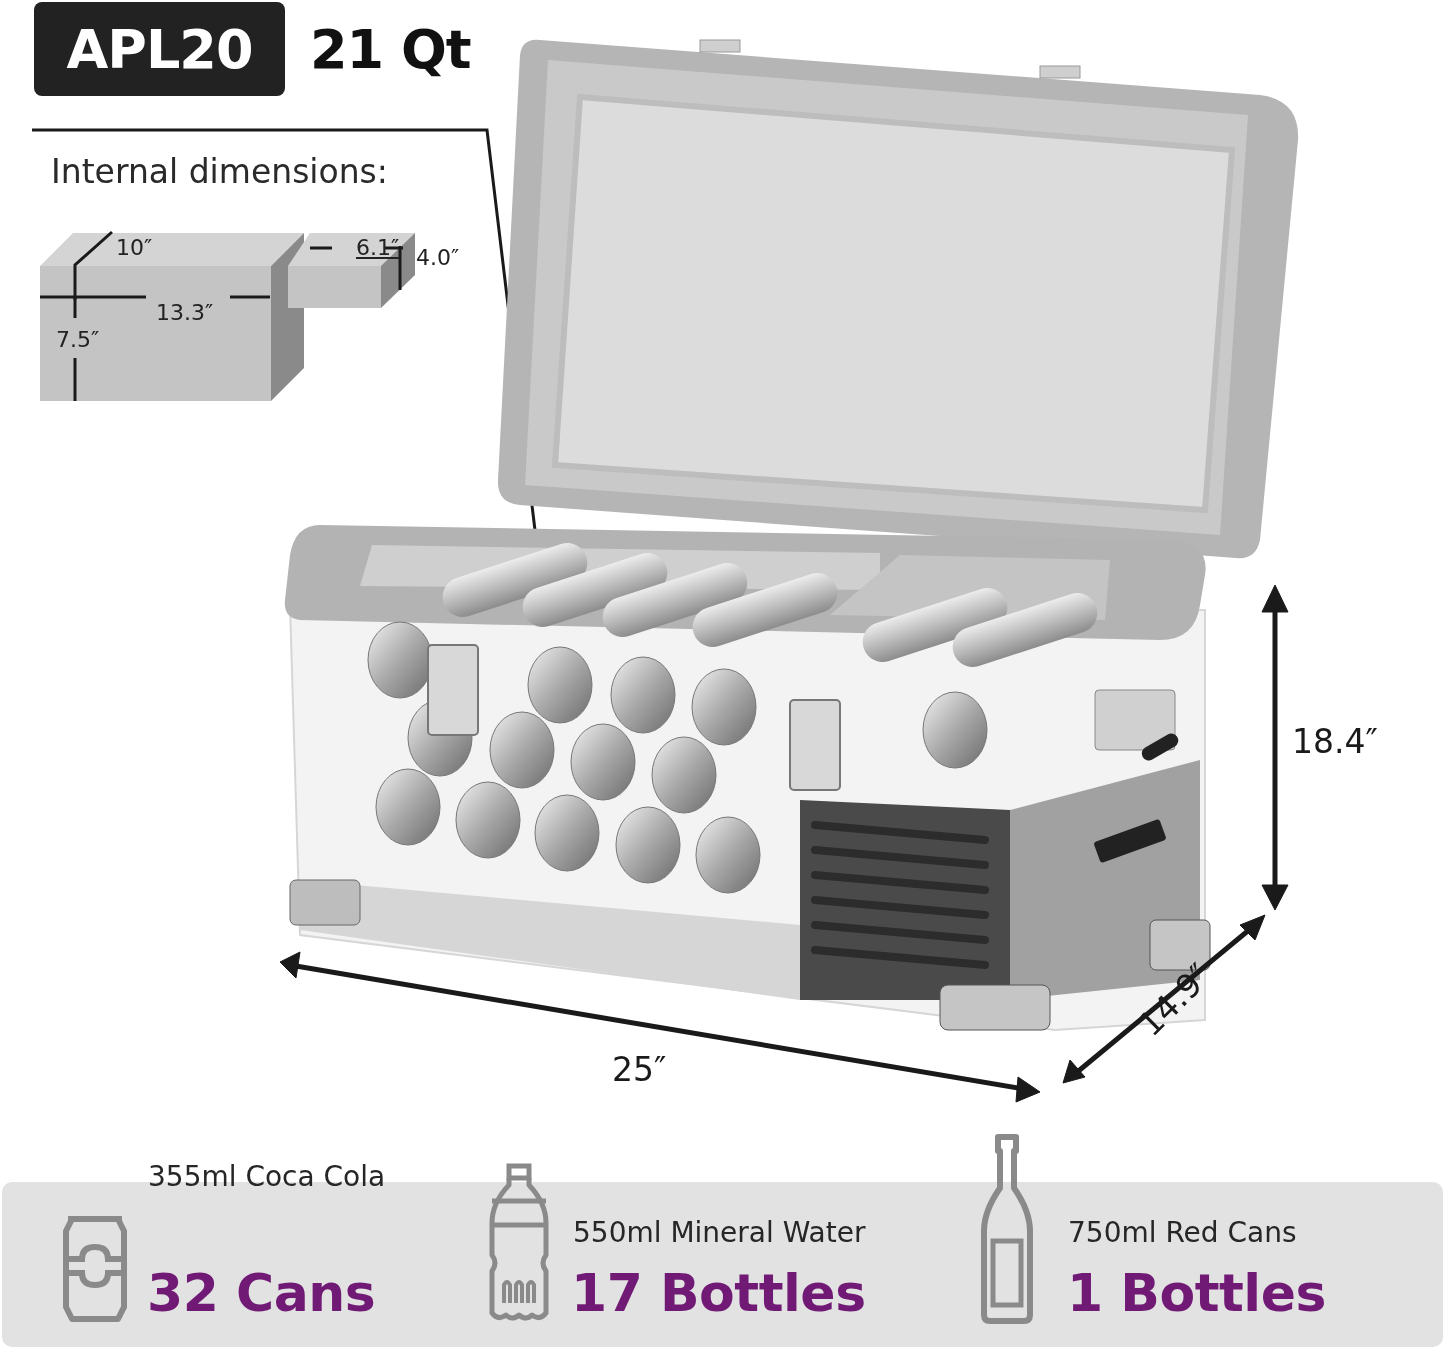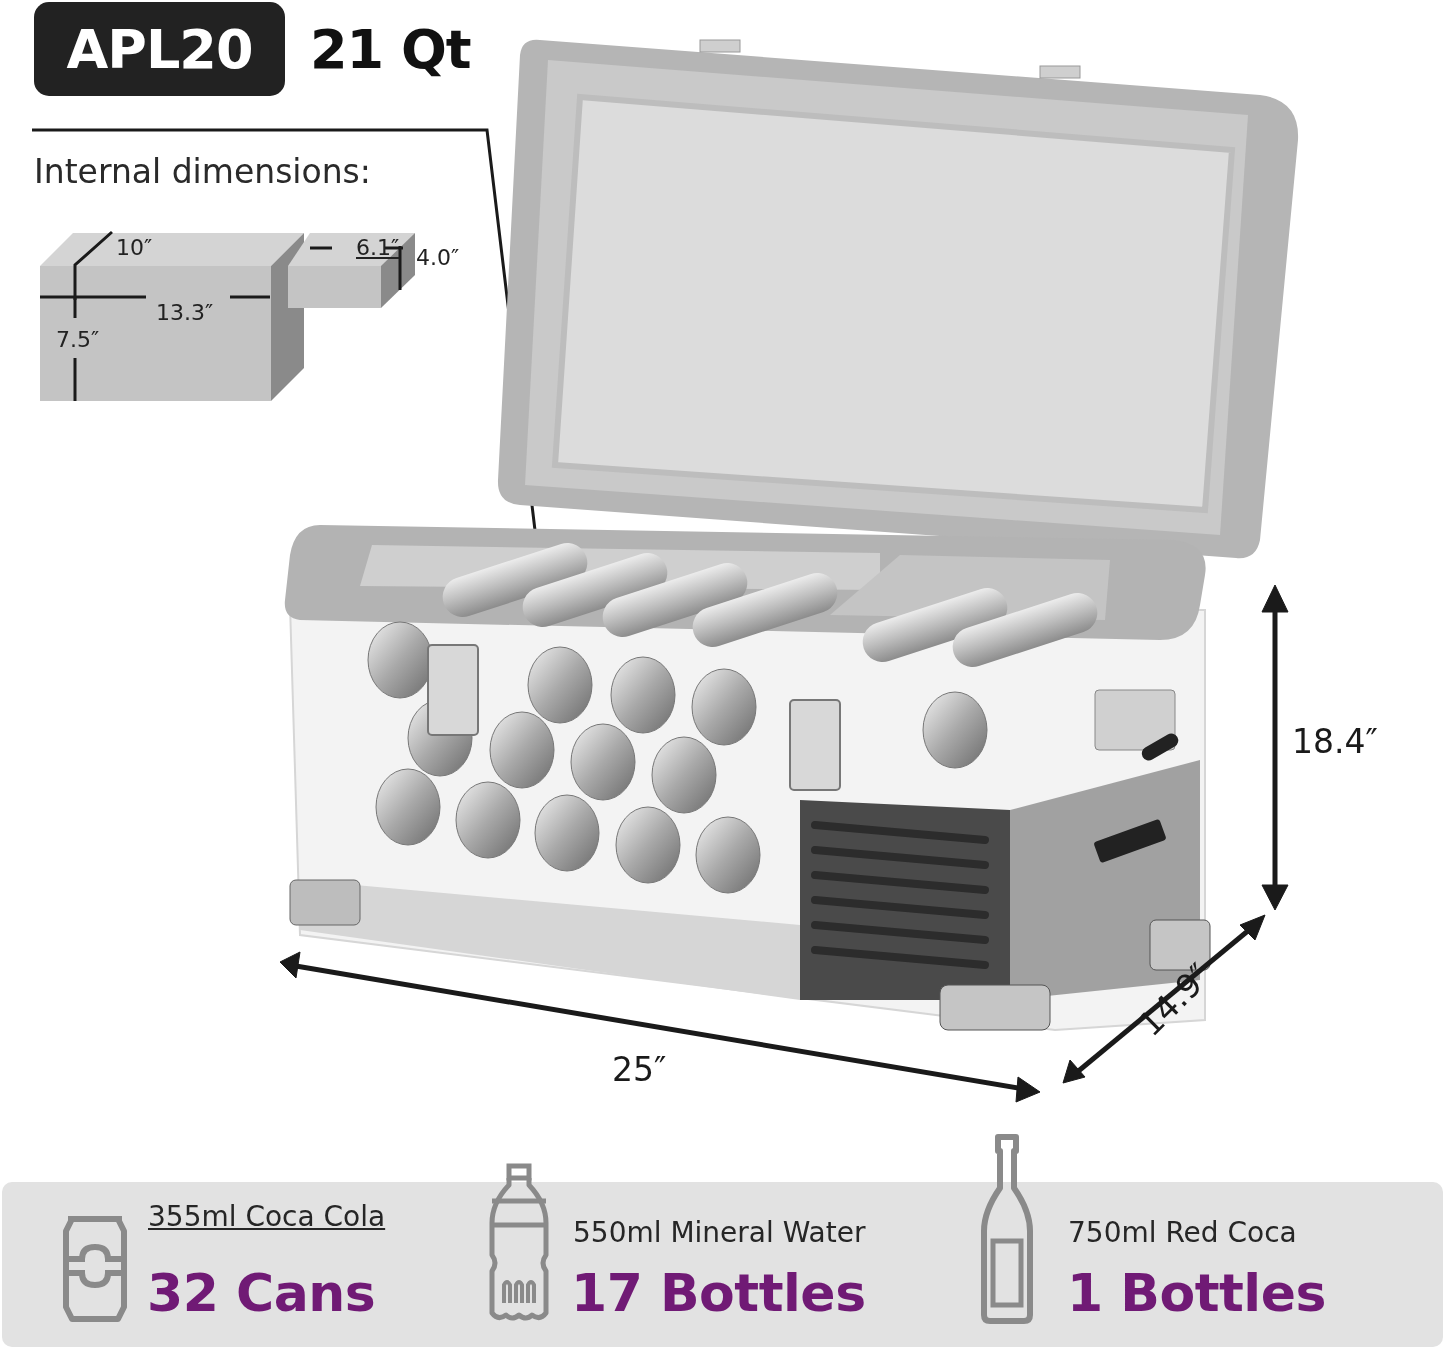--- a/index.html
+++ b/index.html
@@ -1,30 +1,30 @@
 <!DOCTYPE html>
 <html><head>
 <meta charset="utf-8">
 <style>
   * { box-sizing: border-box; margin: 0; padding: 0; }
   html, body { width: 1445px; height: 1353px; background: #ffffff; overflow: hidden; }
   body { position: relative; font-family: "DejaVu Sans", "Liberation Sans", sans-serif; color: #1a1a1a; }
 
   .model-badge {
     position: absolute; left: 34px; top: 2px; width: 251px; height: 94px;
-    background: #222222; border-radius: 15px;
+    background: #222222; border-radius: 8px;
     color: #ffffff; font-weight: bold; font-size: 54px; letter-spacing: -1px;
     display: flex; align-items: center; justify-content: center;
   }
   .capacity {
     position: absolute; left: 310px; top: 18px; font-size: 54px; font-weight: 600; color: #111;
     letter-spacing: -1px;
   }
   .internal-label {
-    position: absolute; left: 34px; top: 152px; font-size: 33px; color: #2a2a2a;
+    position: absolute; left: 51px; top: 152px; font-size: 33px; color: #2a2a2a;
   }
 
   .dim-label { position: absolute; font-size: 22px; color: #222; }
 
   .stage { position: absolute; left: 0; top: 0; width: 1445px; height: 1353px; }
 
   .ext-dim { position: absolute; font-size: 33px; color: #1a1a1a; }
 
   .banner {
     position: absolute; left: 2px; top: 1182px; width: 1441px; height: 165px;
@@ -173,36 +173,36 @@
 <div class="ext-dim" style="left:1158px;top:1005px;transform:rotate(-45deg);transform-origin:left bottom;">14.9″</div>
 
 <div class="banner"></div>
 
 <div class="banner-item">
   <svg style="position:absolute;left:60px;top:1215px" width="70" height="110" viewBox="0 0 70 110">
     <path d="M8,4 L62,4 M12,4 L6,16 L6,92 L12,104 L58,104 L64,92 L64,16 L58,4" fill="none" stroke="#8a8a8a" stroke-width="6" stroke-linejoin="round"></path>
     <path d="M6,44 L22,44 Q22,32 35,32 Q48,32 48,44 L64,44" fill="none" stroke="#8a8a8a" stroke-width="6"></path>
     <path d="M6,58 L22,58 Q22,70 35,70 Q48,70 48,58 L64,58" fill="none" stroke="#8a8a8a" stroke-width="6"></path>
   </svg>
-  <div class="item-sub" style="left:148px;top:1200px;text-decoration:underline;">355ml Coca Cola</div>
+  <div class="item-sub" style="left:148px;top:1160px;">355ml Coca Cola</div>
   <div class="item-main" style="left:147px;top:1263px;">32 Cans</div>
 </div>
 
 <div class="banner-item">
   <svg style="position:absolute;left:488px;top:1163px" width="62" height="162" viewBox="0 0 62 162">
     <rect x="21" y="3" width="20" height="12" fill="none" stroke="#8a8a8a" stroke-width="5"></rect>
     <path d="M21,15 L21,22 Q4,40 4,60 L4,92 Q10,100 4,108 L4,150 Q10,158 18,152 Q24,158 31,152 Q38,158 44,152 Q52,158 58,150 L58,108 Q52,100 58,92 L58,60 Q58,40 41,22 L41,15" fill="none" stroke="#8a8a8a" stroke-width="5" stroke-linejoin="round"></path>
     <line x1="4" y1="38" x2="58" y2="38" stroke="#8a8a8a" stroke-width="5"></line>
     <line x1="4" y1="62" x2="58" y2="62" stroke="#8a8a8a" stroke-width="5"></line>
     <path d="M16,140 L16,122 Q19,116 22,122 L22,140 M28,140 L28,122 Q31,116 34,122 L34,140 M40,140 L40,122 Q43,116 46,122 L46,140" fill="none" stroke="#8a8a8a" stroke-width="4"></path>
   </svg>
   <div class="item-sub" style="left:573px;top:1216px;">550ml Mineral Water</div>
   <div class="item-main" style="left:571px;top:1263px;">17 Bottles</div>
 </div>
 
 <div class="banner-item">
   <svg style="position:absolute;left:980px;top:1133px" width="54" height="192" viewBox="0 0 54 192">
     <path d="M18,4 L36,4 L36,18 L34,18 L34,55 Q50,78 50,98 L50,182 Q50,188 44,188 L10,188 Q4,188 4,182 L4,98 Q4,78 20,55 L20,18 L18,18 Z" fill="none" stroke="#8a8a8a" stroke-width="6" stroke-linejoin="round"></path>
     <rect x="13" y="108" width="28" height="64" fill="none" stroke="#8a8a8a" stroke-width="5"></rect>
   </svg>
-  <div class="item-sub" style="left:1068px;top:1216px;">750ml Red Coca</div>
+  <div class="item-sub" style="left:1068px;top:1216px;">750ml Red Cans</div>
   <div class="item-main" style="left:1067px;top:1263px;">1 Bottles</div>
 </div>
 
 </body></html>

